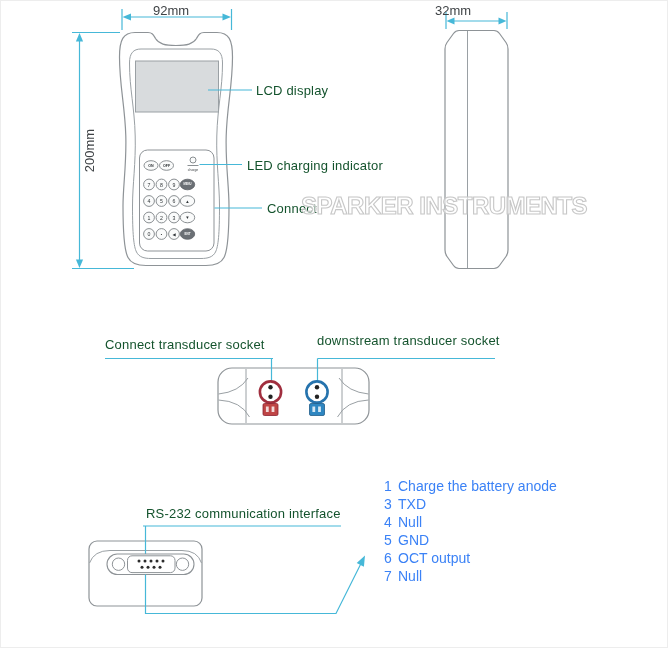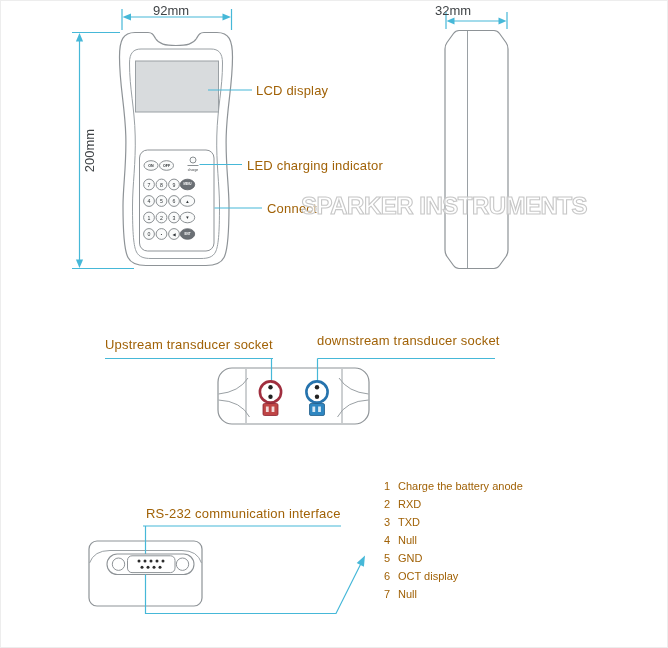--- a/index.html
+++ b/index.html
@@ -9,27 +9,27 @@
   .canvas svg{position:absolute;left:0;top:0;}
   svg text{font-family:"Liberation Sans",sans-serif;fill:#3a3f42;}
   .o{fill:#fff;stroke:#8e9397;stroke-width:1.2;}
   .i{fill:none;stroke:#9aa0a4;stroke-width:1;}
   .c{fill:none;stroke:#46b8d8;stroke-width:1.2;}
   .cf{fill:#46b8d8;stroke:none;}
   .btn{fill:#fafbfb;stroke:#7d8286;stroke-width:0.9;}
   .btnd{fill:#6b7075;stroke:#5d6166;stroke-width:0.8;}
   .kt{fill:#2f3437;}
   .ktw{fill:#ffffff;}
-  .lbl{position:absolute;font-size:13px;letter-spacing:.2px;white-space:nowrap;color:#a16207;}
+  .lbl{position:absolute;font-size:13px;letter-spacing:.2px;white-space:nowrap;color:#14532d;}
   .dim{position:absolute;font-size:13px;white-space:nowrap;color:#3f4346;}
   .vdim{position:absolute;left:58px;top:142px;width:60px;text-align:center;font-size:13px;color:#3f4346;
         transform:rotate(-90deg);}
   .watermark{position:absolute;left:300px;top:191px;font-size:24px;font-weight:bold;letter-spacing:-0.5px;
         white-space:nowrap;color:rgba(255,255,255,.6);-webkit-text-stroke:1.1px #c7c7c7;pointer-events:none;}
-  .pins{position:absolute;left:383px;top:476px;font-size:11px;color:#a16207;}
+  .pins{position:absolute;left:383px;top:476px;font-size:14px;color:#3b82f6;}
   .pin-row{height:18px;line-height:18px;white-space:nowrap;}
   .pin-num{display:inline-block;width:14px;}
 </style>
 </head>
 <body>
 
 <div class="canvas">
 
   <svg width="668" height="648" viewBox="0 0 668 648">
 
@@ -177,30 +177,29 @@
   </svg>
 
   <div class="dim" style="left:152px;top:2px;">92mm</div>
   <div class="vdim">200mm</div>
   <div class="dim" style="left:434px;top:2px;">32mm</div>
 
   <div class="lbl" style="left:255px;top:82px;">LCD display</div>
   <div class="lbl" style="left:246px;top:157px;">LED charging indicator</div>
   <div class="lbl" style="left:266px;top:200px;">Connect</div>
 
-  <div class="lbl" style="left:104px;top:336px;">Upstream transducer socket</div>
+  <div class="lbl" style="left:104px;top:336px;">Connect transducer socket</div>
   <div class="lbl" style="left:316px;top:332px;">downstream transducer socket</div>
 
   <div class="lbl" style="left:145px;top:505px;">RS-232 communication interface</div>
 
   <div class="watermark">SPARKER INSTRUMENTS</div>
 
   <div class="pins">
     <div class="pin-row"><span class="pin-num">1</span><span>Charge the battery anode</span></div>
-    <div class="pin-row"><span class="pin-num">2</span><span>RXD</span></div>
     <div class="pin-row"><span class="pin-num">3</span><span>TXD</span></div>
     <div class="pin-row"><span class="pin-num">4</span><span>Null</span></div>
     <div class="pin-row"><span class="pin-num">5</span><span>GND</span></div>
-    <div class="pin-row"><span class="pin-num">6</span><span>OCT display</span></div>
+    <div class="pin-row"><span class="pin-num">6</span><span>OCT output</span></div>
     <div class="pin-row"><span class="pin-num">7</span><span>Null</span></div>
   </div>
 
 </div>
 
 </body></html>

